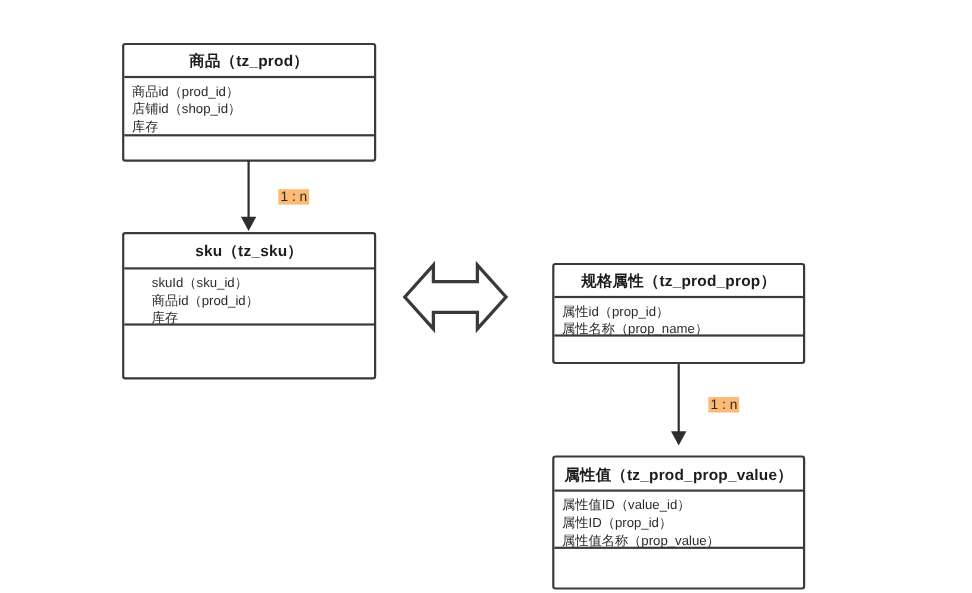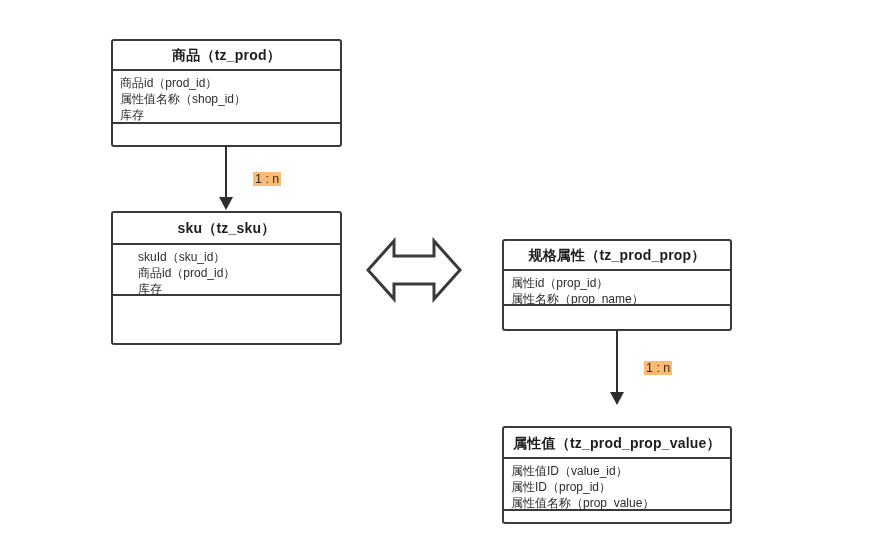--- a/index.html
+++ b/index.html
@@ -75,21 +75,21 @@
   #box-prod        { height: 108px; }
 
   #box-sku         { left: 111px; top: 211px; width: 231px; height: 134px; }
   #box-sku .entity-title   { height: 32px; }
   #box-sku .entity-fields  { height: 51px; padding-left: 25px; }
 
   #box-prop        { left: 502px; top: 239px; width: 230px; height: 92px; }
   #box-prop .entity-title  { height: 30px; }
   #box-prop .entity-fields { height: 35px; }
 
-  #box-prop-value  { left: 502px; top: 426px; width: 230px; height: 98px; }
+  #box-prop-value  { left: 502px; top: 414px; width: 230px; height: 122px; }
   #box-prop-value .entity-title  { height: 31px; }
   #box-prop-value .entity-fields { height: 52px; }
 
   
   .connector {
     position: absolute;
   }
   .conn-line {
     position: absolute;
     width: 2px;
@@ -136,21 +136,21 @@
 </style>
 </head>
 <body>
 
 <div id="canvas">
 
   <div class="entity" id="box-prod">
     <div class="entity-title">商品（tz_prod）</div>
     <div class="entity-fields">
       <div class="entity-field">商品id（prod_id）</div>
-      <div class="entity-field">属性值名称（shop_id）</div>
+      <div class="entity-field">店铺id（shop_id）</div>
       <div class="entity-field">库存</div>
     </div>
     <div class="entity-footer"></div>
   </div>
 
   <div class="connector" id="conn-prod-sku">
     <div class="conn-line"></div>
     <div class="conn-arrow"></div>
     <div class="conn-label">1 : n</div>
   </div>

